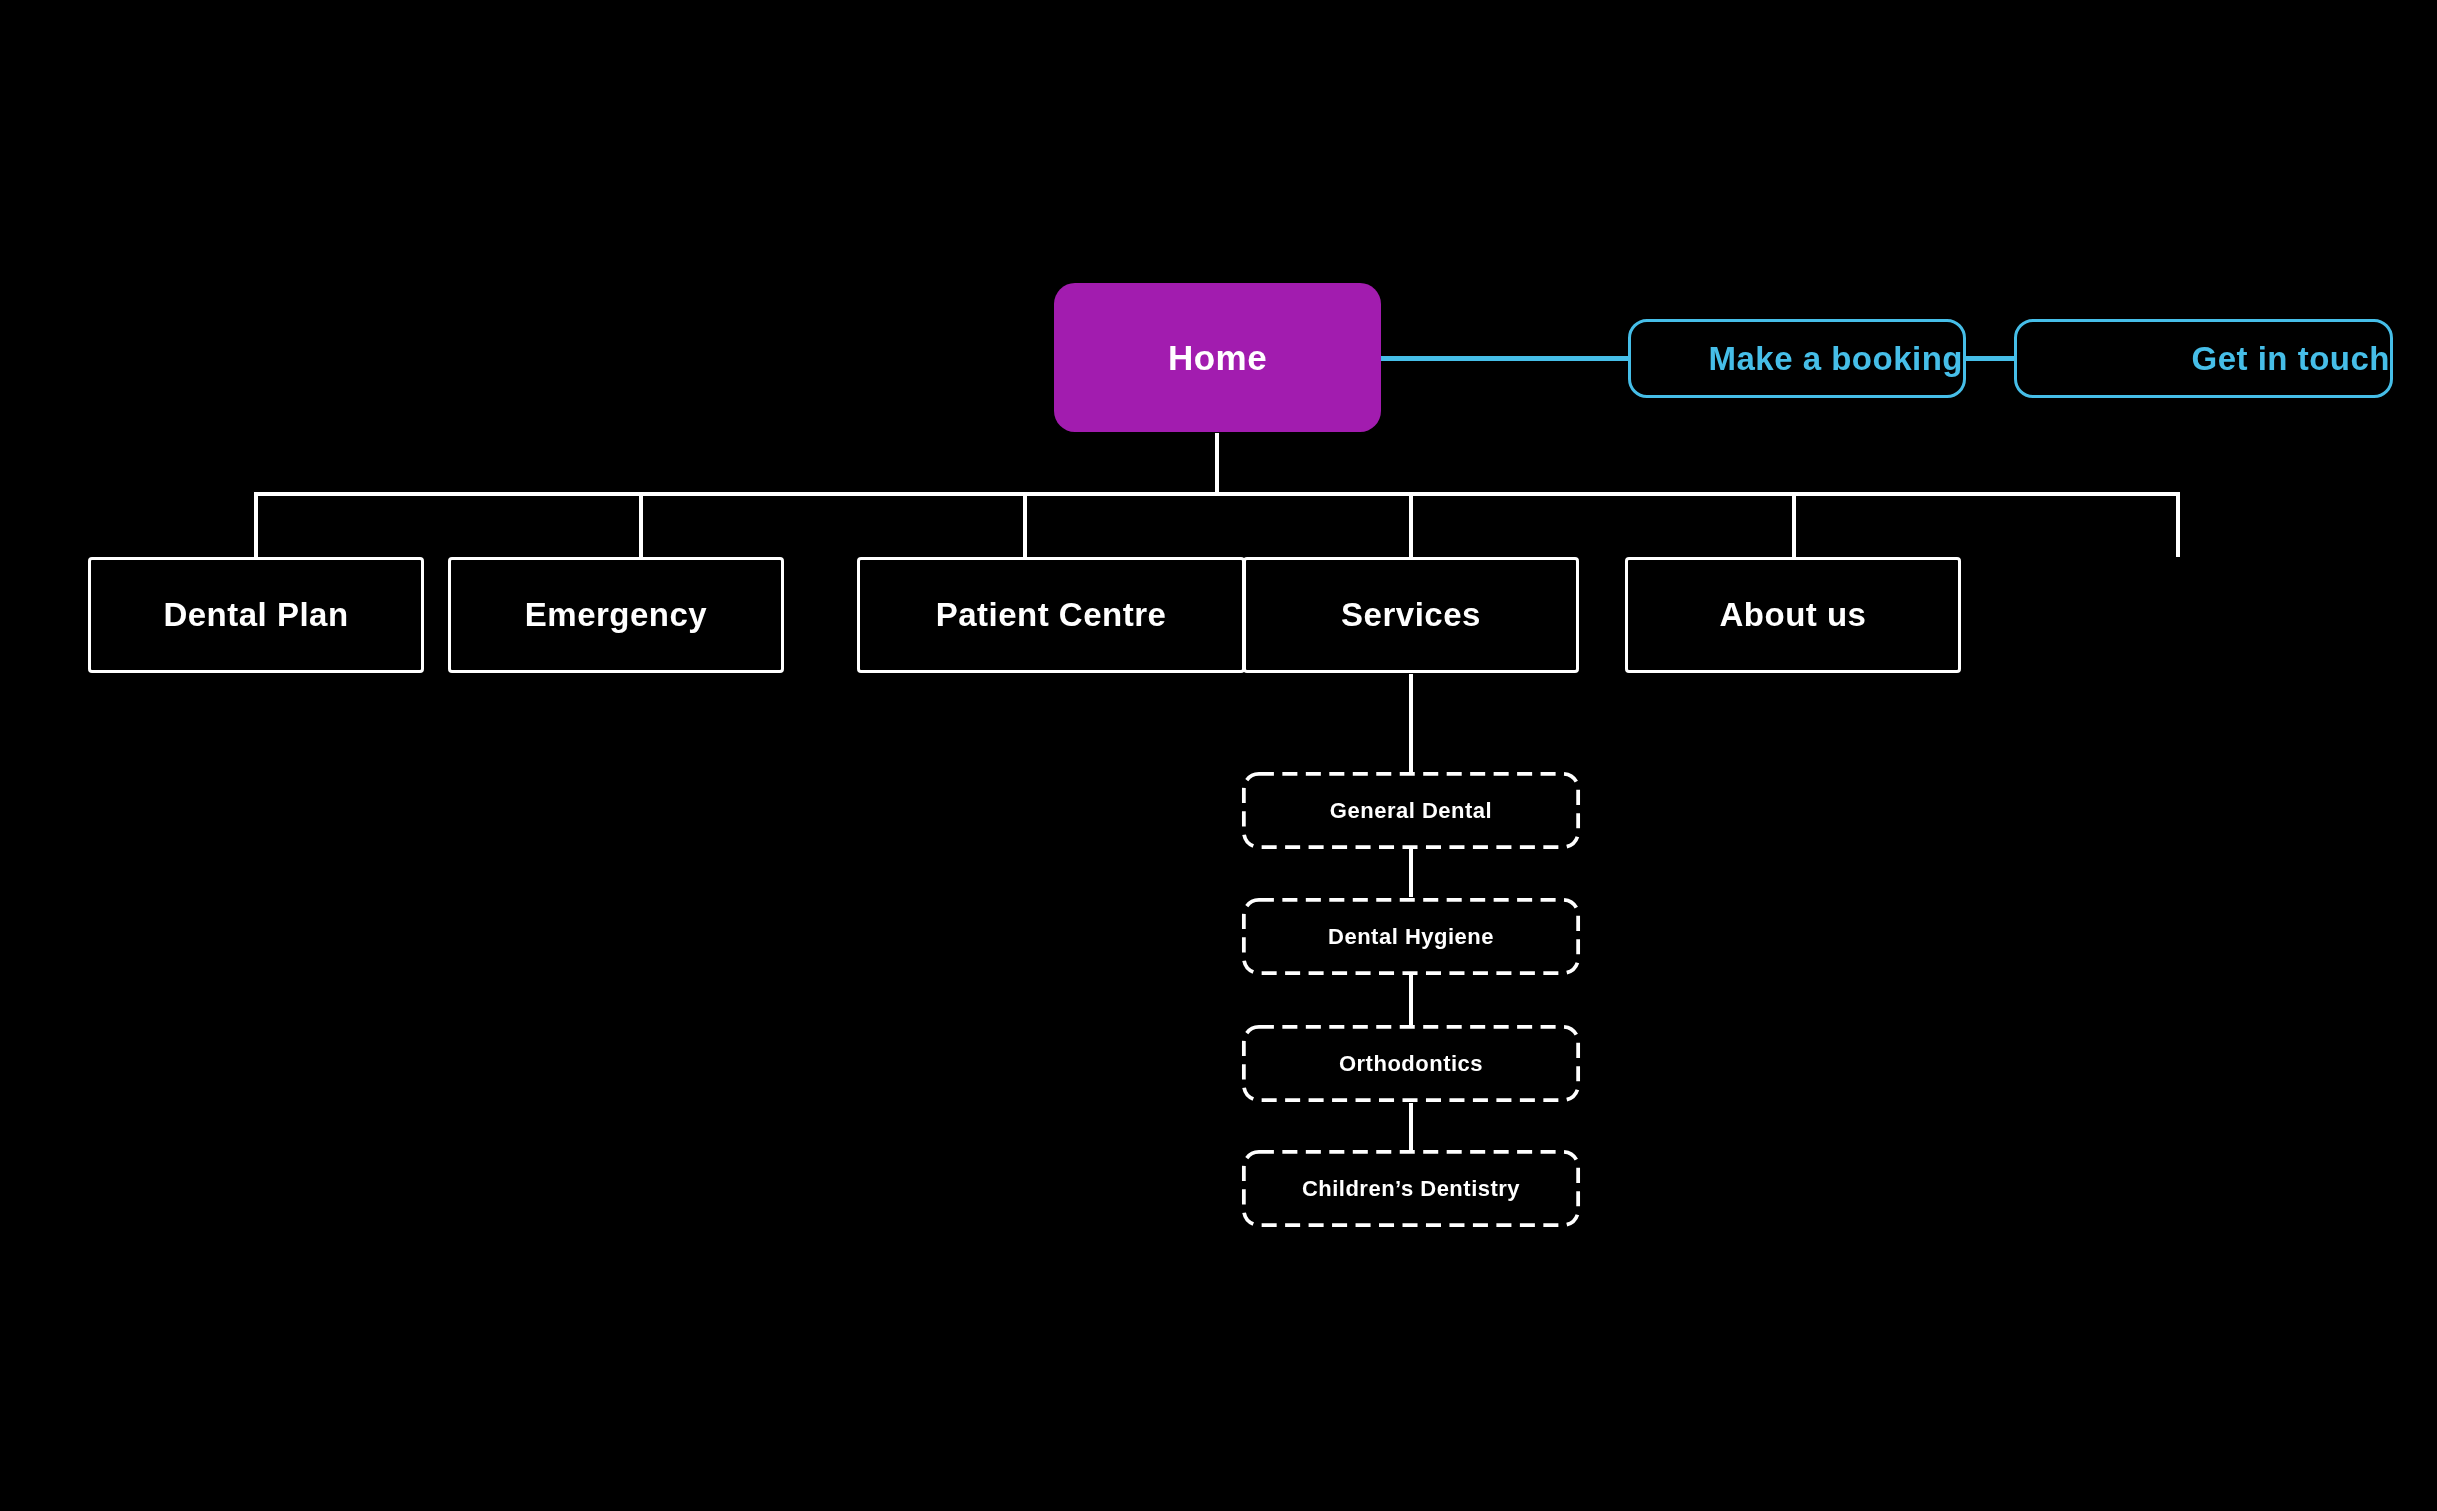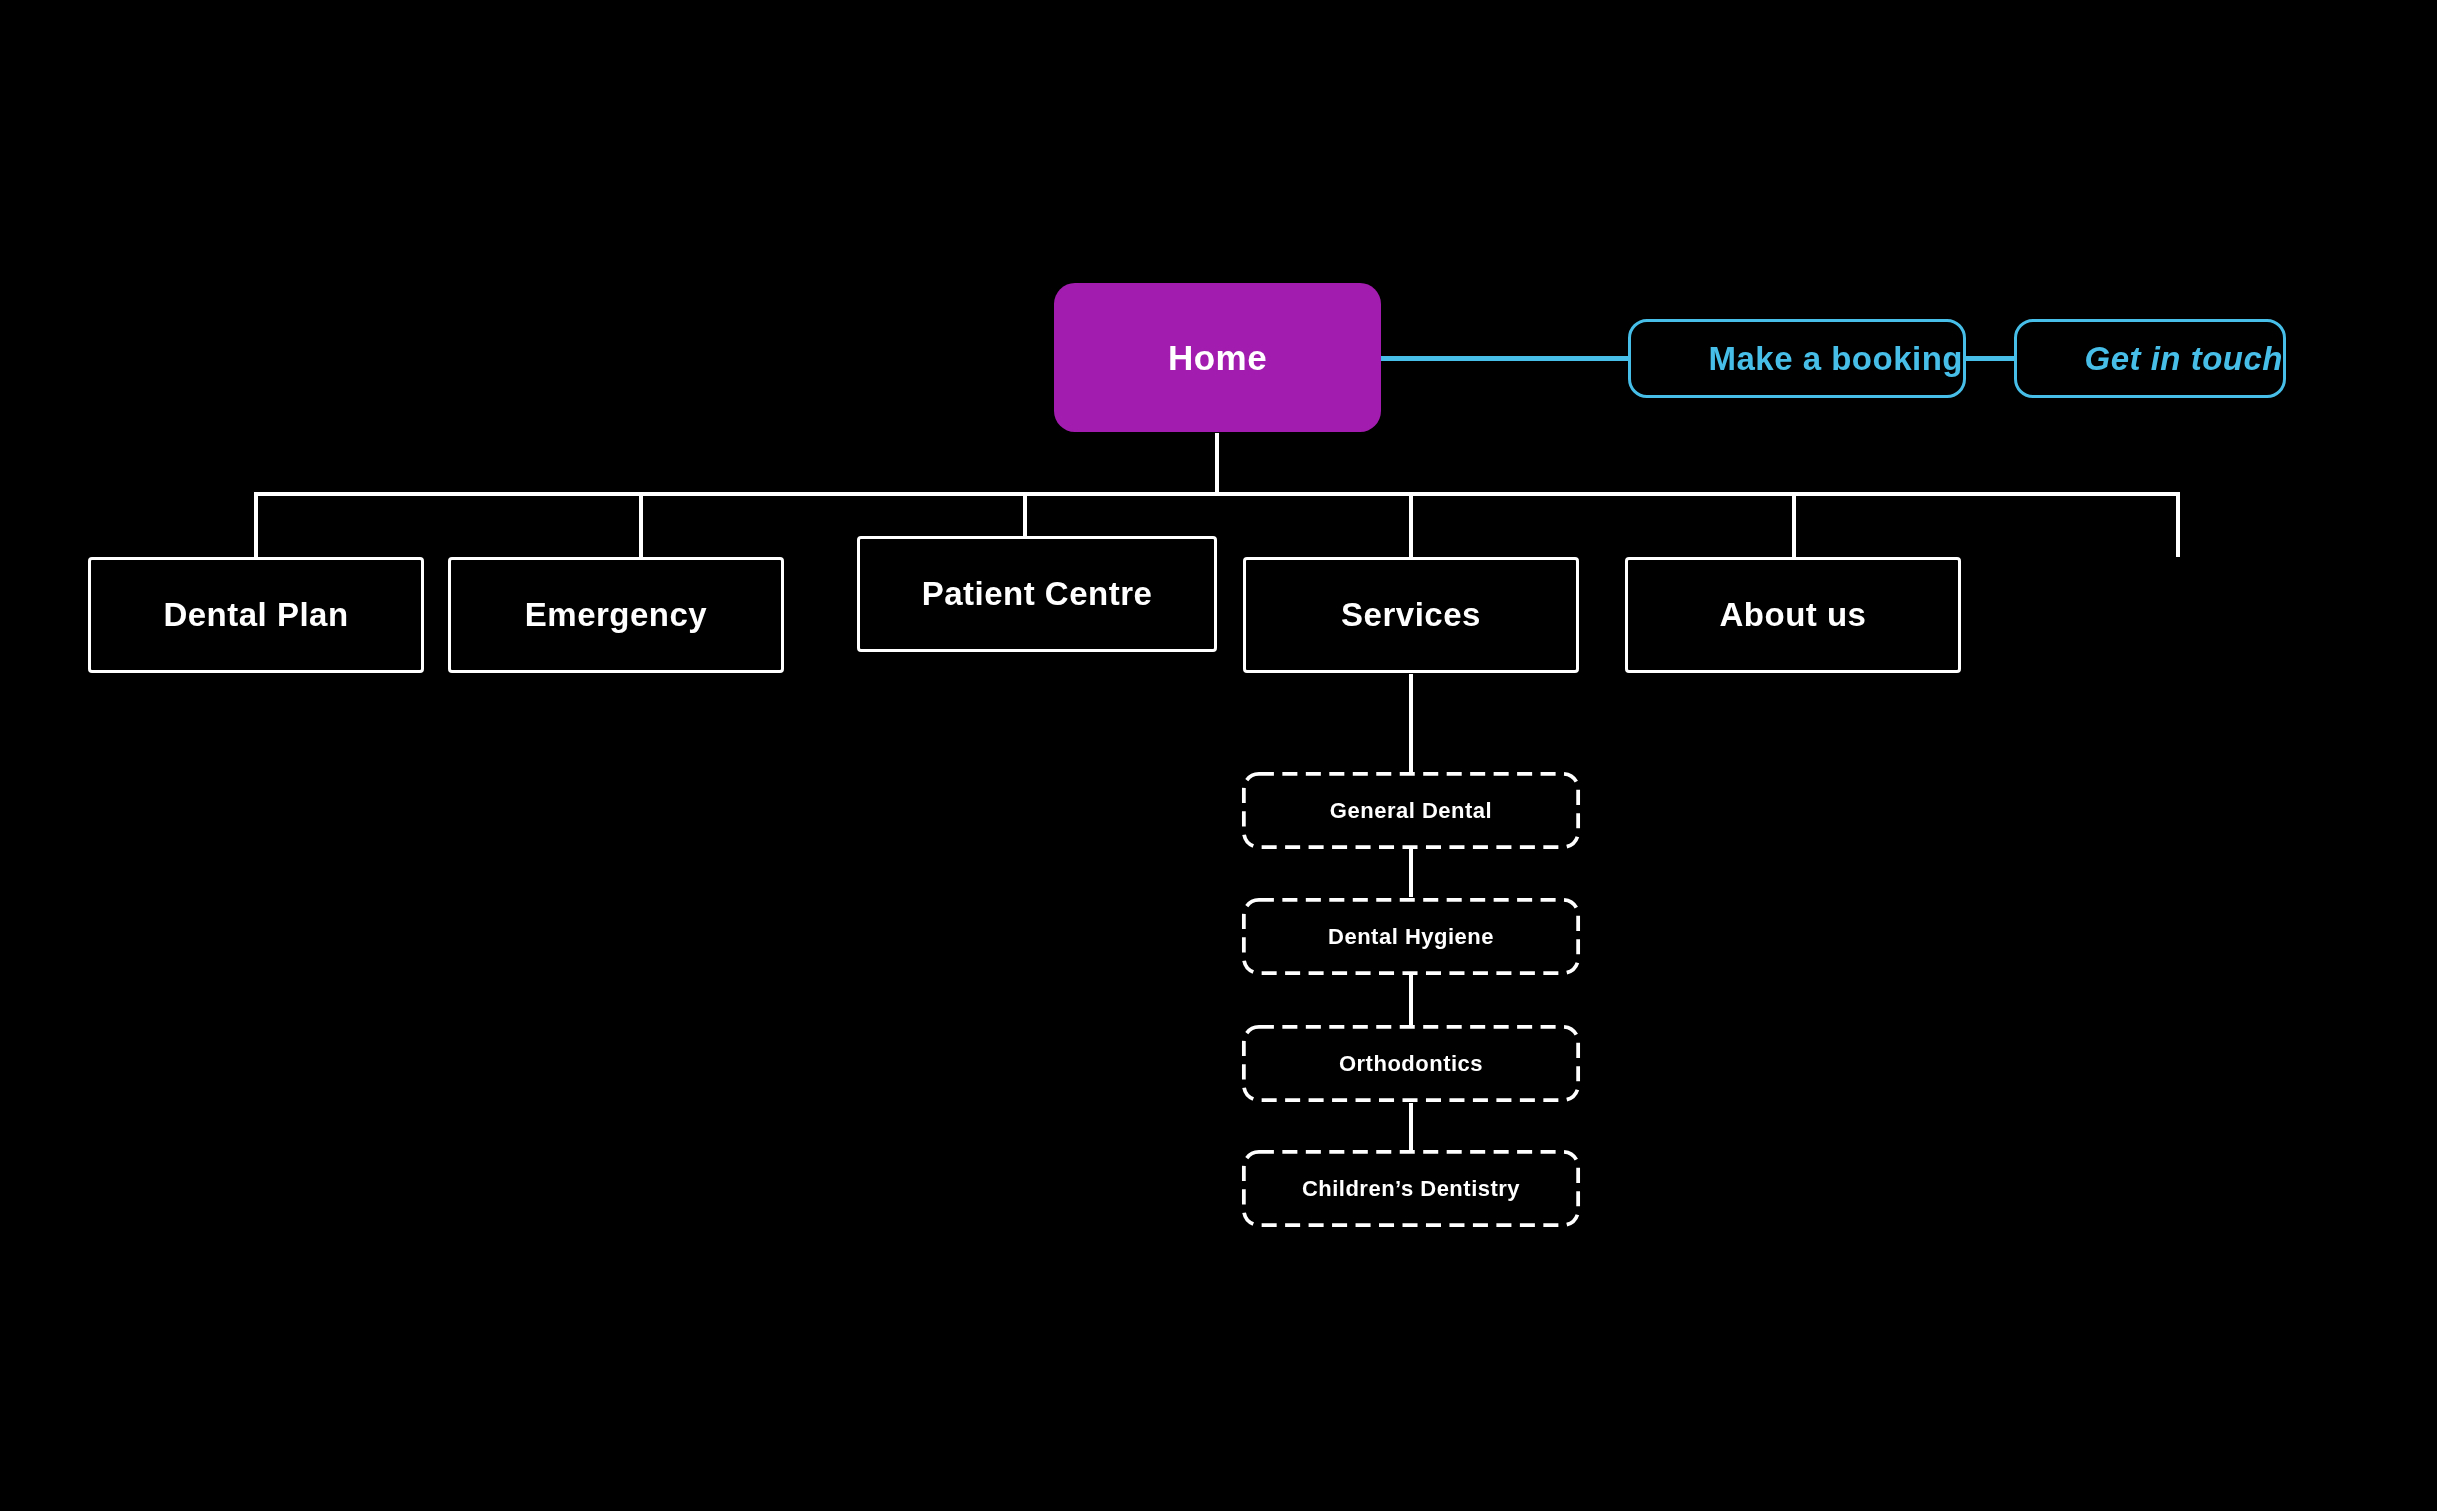--- a/index.html
+++ b/index.html
@@ -76,31 +76,31 @@
   <div class="line" style="left:1409px;top:975px;width:3.8px;height:50px;"></div>
   <div class="line" style="left:1409px;top:1103px;width:3.8px;height:47px;"></div>
 
   <div class="node node-home" style="left:1054px;top:283px;width:327px;height:149px;">
     <span>Home</span>
   </div>
 
   <div class="node node-action" style="left:1628px;top:319px;width:338px;height:79px;">
     <span>Make a booking</span>
   </div>
-  <div class="node node-action" style="left:2014px;top:319px;width:272px;height:79px;font-style:italic;">
+  <div class="node node-action" style="left:2014px;top:319px;width:379px;height:79px;">
     <span>Get in touch</span>
   </div>
 
   <div class="node node-page" style="left:88px;top:557px;width:336px;height:116px;">
     <span>Dental Plan</span>
   </div>
   <div class="node node-page" style="left:448px;top:557px;width:336px;height:116px;">
     <span>Emergency</span>
   </div>
-  <div class="node node-page" style="left:857px;top:536px;width:360px;height:116px;">
+  <div class="node node-page" style="left:857px;top:557px;width:388px;height:116px;">
     <span>Patient Centre</span>
   </div>
   <div class="node node-page" style="left:1243px;top:557px;width:336px;height:116px;">
     <span>Services</span>
   </div>
   <div class="node node-page" style="left:1625px;top:557px;width:336px;height:116px;">
     <span>About us</span>
   </div>
 
   <div class="node node-sub" style="left:1241px;top:772px;width:340px;height:77px;">

